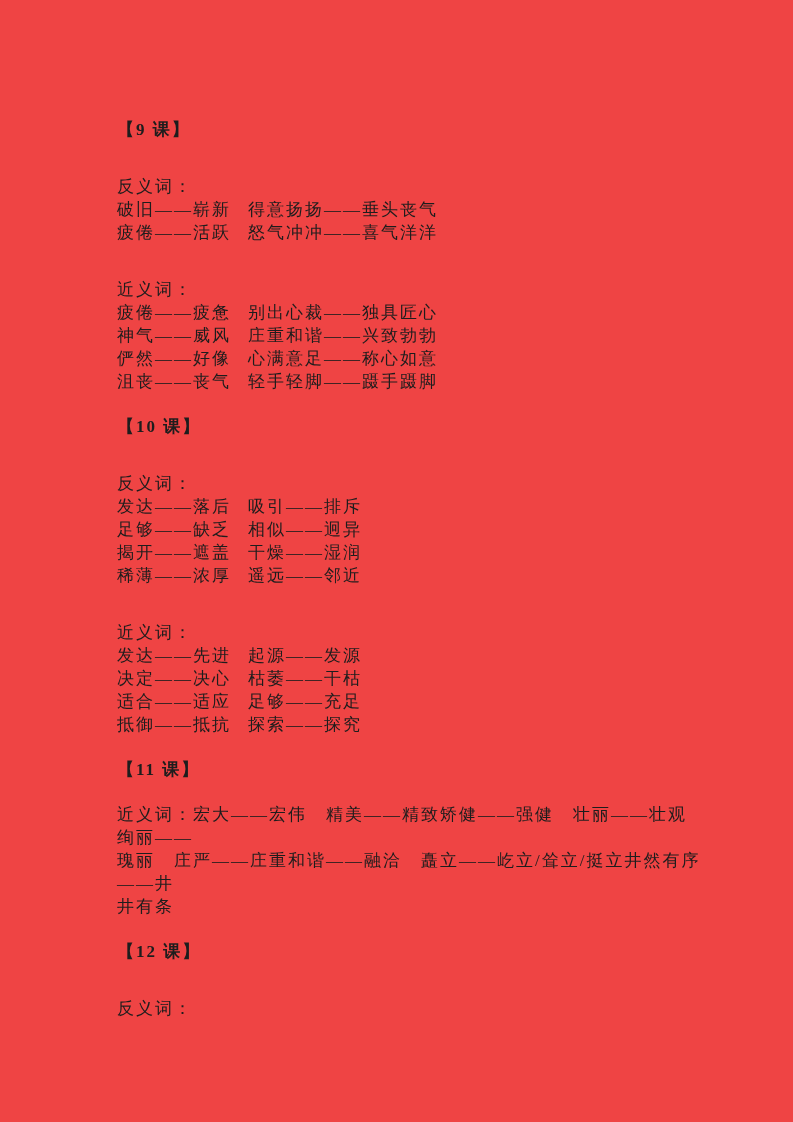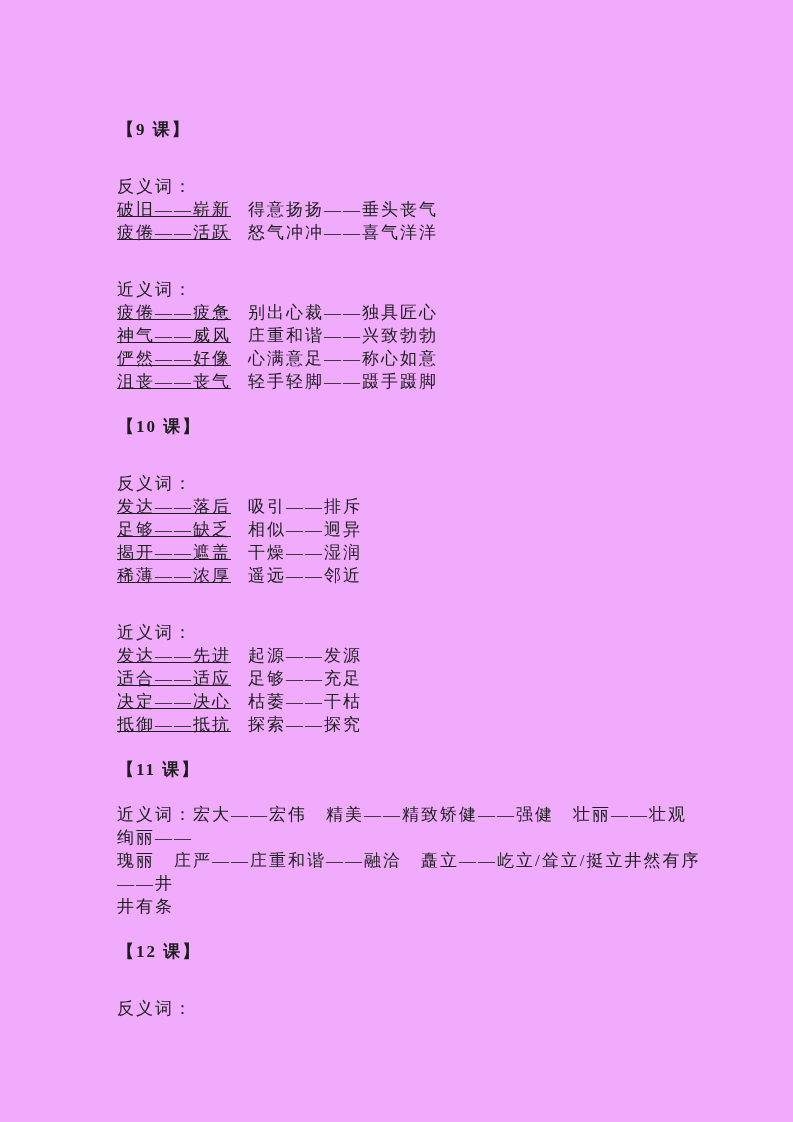--- a/index.html
+++ b/index.html
@@ -3,39 +3,39 @@
 <meta charset="utf-8">
 <title>词语表</title>
 <style>
   * { margin: 0; padding: 0; box-sizing: border-box; }
   html, body { background: #ffffff; }
   .page {
     position: relative;
     width: 793px;
     height: 1122px;
     margin: 0 auto;
-    background: #f0abfc;
+    background: #ef4444;
     overflow: hidden;
     padding: 118px 88px 0 117px;
     font-family: "Liberation Serif", "DejaVu Serif", serif;
     font-size: 17px;
     color: #1d1d1d;
     letter-spacing: 2px;
   }
   .sec-title {
     font-size: 17px;
     font-weight: 700;
     line-height: 23px;
     margin-bottom: 22px;
     letter-spacing: 2px;
   }
   .block { margin-bottom: 22px; margin-top: 34px; }
   .block-label { line-height: 23px; }
   .pair-row { display: flex; line-height: 23px; }
-  .pair-left { flex: 0 0 131px; width: 131px; text-decoration: underline; }
+  .pair-left { flex: 0 0 131px; width: 131px; }
   .pair-right { flex: 1 1 auto; }
   .para { margin-bottom: 22px; }
   .para-line { line-height: 23px; }
 </style>
 </head>
 <body>
 
 <div class="page">
 
   <section>
@@ -97,26 +97,26 @@
       </div>
     </div>
 
     <div class="block">
       <div class="block-label">近义词：</div>
       <div class="pair-row">
         <span class="pair-left">发达——先进</span>
         <span class="pair-right">起源——发源</span>
       </div>
       <div class="pair-row">
+        <span class="pair-left">决定——决心</span>
+        <span class="pair-right">枯萎——干枯</span>
+      </div>
+      <div class="pair-row">
         <span class="pair-left">适合——适应</span>
         <span class="pair-right">足够——充足</span>
-      </div>
-      <div class="pair-row">
-        <span class="pair-left">决定——决心</span>
-        <span class="pair-right">枯萎——干枯</span>
       </div>
       <div class="pair-row">
         <span class="pair-left">抵御——抵抗</span>
         <span class="pair-right">探索——探究</span>
       </div>
     </div>
   </section>
 
   <section>
     <h2 class="sec-title">【11 课】</h2>

